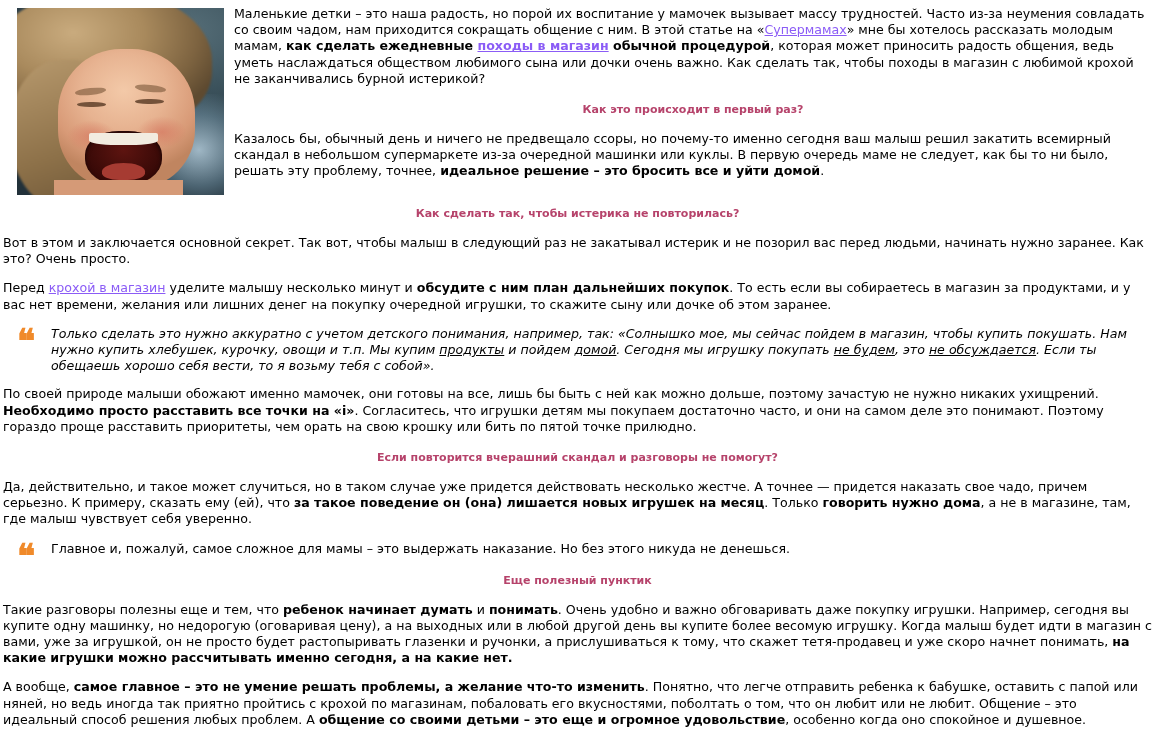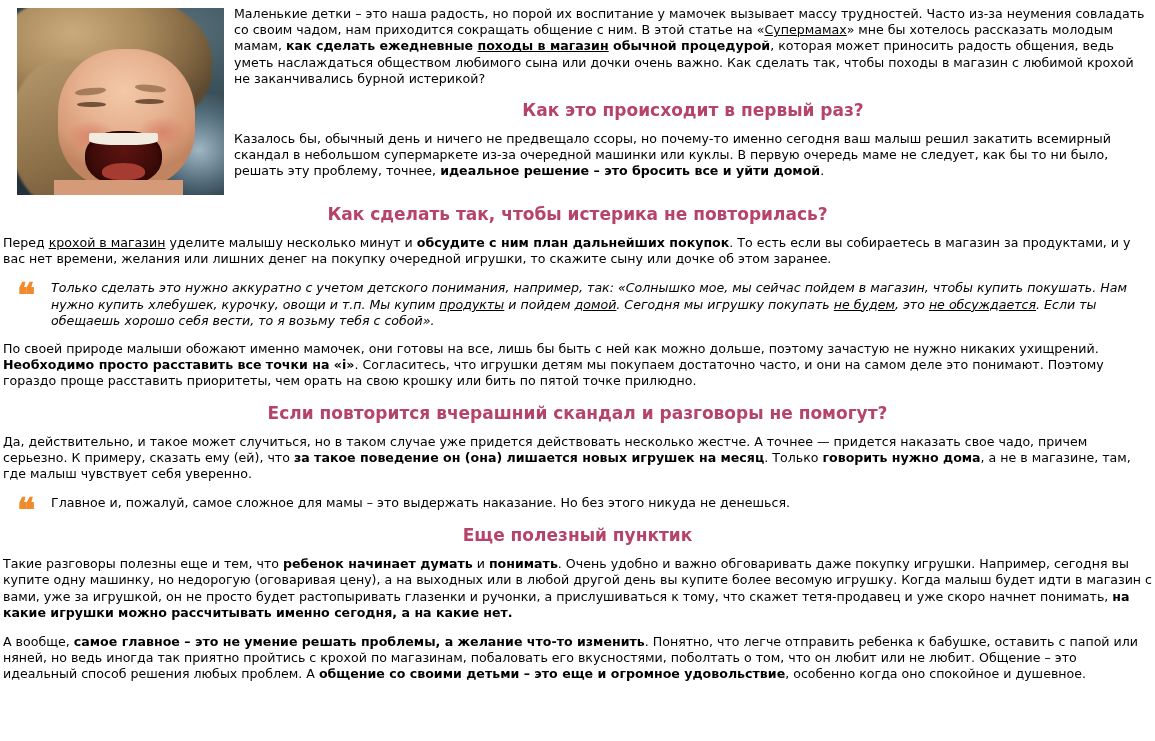--- a/index.html
+++ b/index.html
@@ -142,29 +142,29 @@
     height: 12%;
     background: #d59a77;
   }
 
   
   p {
     margin: 0 0 13px 0;
     text-align: left;
   }
   h2.heading {
-    font-size: 17px;
+    font-size: 11px;
     line-height: 20px;
     font-weight: bold;
     color: #b6436b;
     text-align: center;
     margin: 5px 0 11px 0;
   }
   a.inline-link {
-    color: #000000;
+    color: #8b5cf6;
   }
   b, strong { font-weight: bold; }
 
   blockquote {
     margin: 0 0 12px 0;
     padding: 0 0 0 48px;
     position: relative;
     min-height: 18px;
   }
   blockquote .qmark {
@@ -211,20 +211,21 @@
 
   <h2 class="heading">Как это происходит в первый раз?</h2>
 
   <p><span>Казалось бы, обычный день и ничего не предвещало ссоры, но почему-то именно сегодня ваш малыш решил закатить всемирный скандал в небольшом супермаркете из-за очередной машинки или куклы. В первую очередь маме не следует, как бы то ни было, решать эту проблему, точнее, </span><b>идеальное решение – это бросить все и уйти домой</b><span>.</span></p>
 
 
   <div class="clear"></div>
 
   <h2 class="heading">Как сделать так, чтобы истерика не повторилась?</h2>
 
+  <p>Вот в этом и заключается основной секрет. Так вот, чтобы малыш в следующий раз не закатывал истерик и не позорил вас перед людьми, начинать нужно заранее. Как это? Очень просто.</p>
 
   <p><span>Перед </span><a class="inline-link" href="#">крохой в магазин</a><span> уделите малышу несколько минут и </span><b>обсудите с ним план дальнейших покупок</b><span>. То есть если вы собираетесь в магазин за продуктами, и у вас нет времени, желания или лишних денег на покупку очередной игрушки, то скажите сыну или дочке об этом заранее.</span></p>
 
   <blockquote class="italic">
     <span class="qmark">❝</span>
     <span class="qtext"><span>Только сделать это нужно аккуратно с учетом детского понимания, например, так: «Солнышко мое, мы сейчас пойдем в магазин, чтобы купить покушать. Нам нужно купить хлебушек, курочку, овощи и т.п. Мы купим </span><u>продукты</u><span> и пойдем </span><u>домой</u><span>. Сегодня мы игрушку покупать </span><u>не будем</u><span>, это </span><u>не обсуждается</u><span>. Если ты обещаешь хорошо себя вести, то я возьму тебя с собой».</span></span>
   </blockquote>
 
   <p><span>По своей природе малыши обожают именно мамочек, они готовы на все, лишь бы быть с ней как можно дольше, поэтому зачастую не нужно никаких ухищрений. </span><b>Необходимо просто расставить все точки на «i»</b><span>. Согласитесь, что игрушки детям мы покупаем достаточно часто, и они на самом деле это понимают. Поэтому гораздо проще расставить приоритеты, чем орать на свою крошку или бить по пятой точке прилюдно.</span></p>
 

